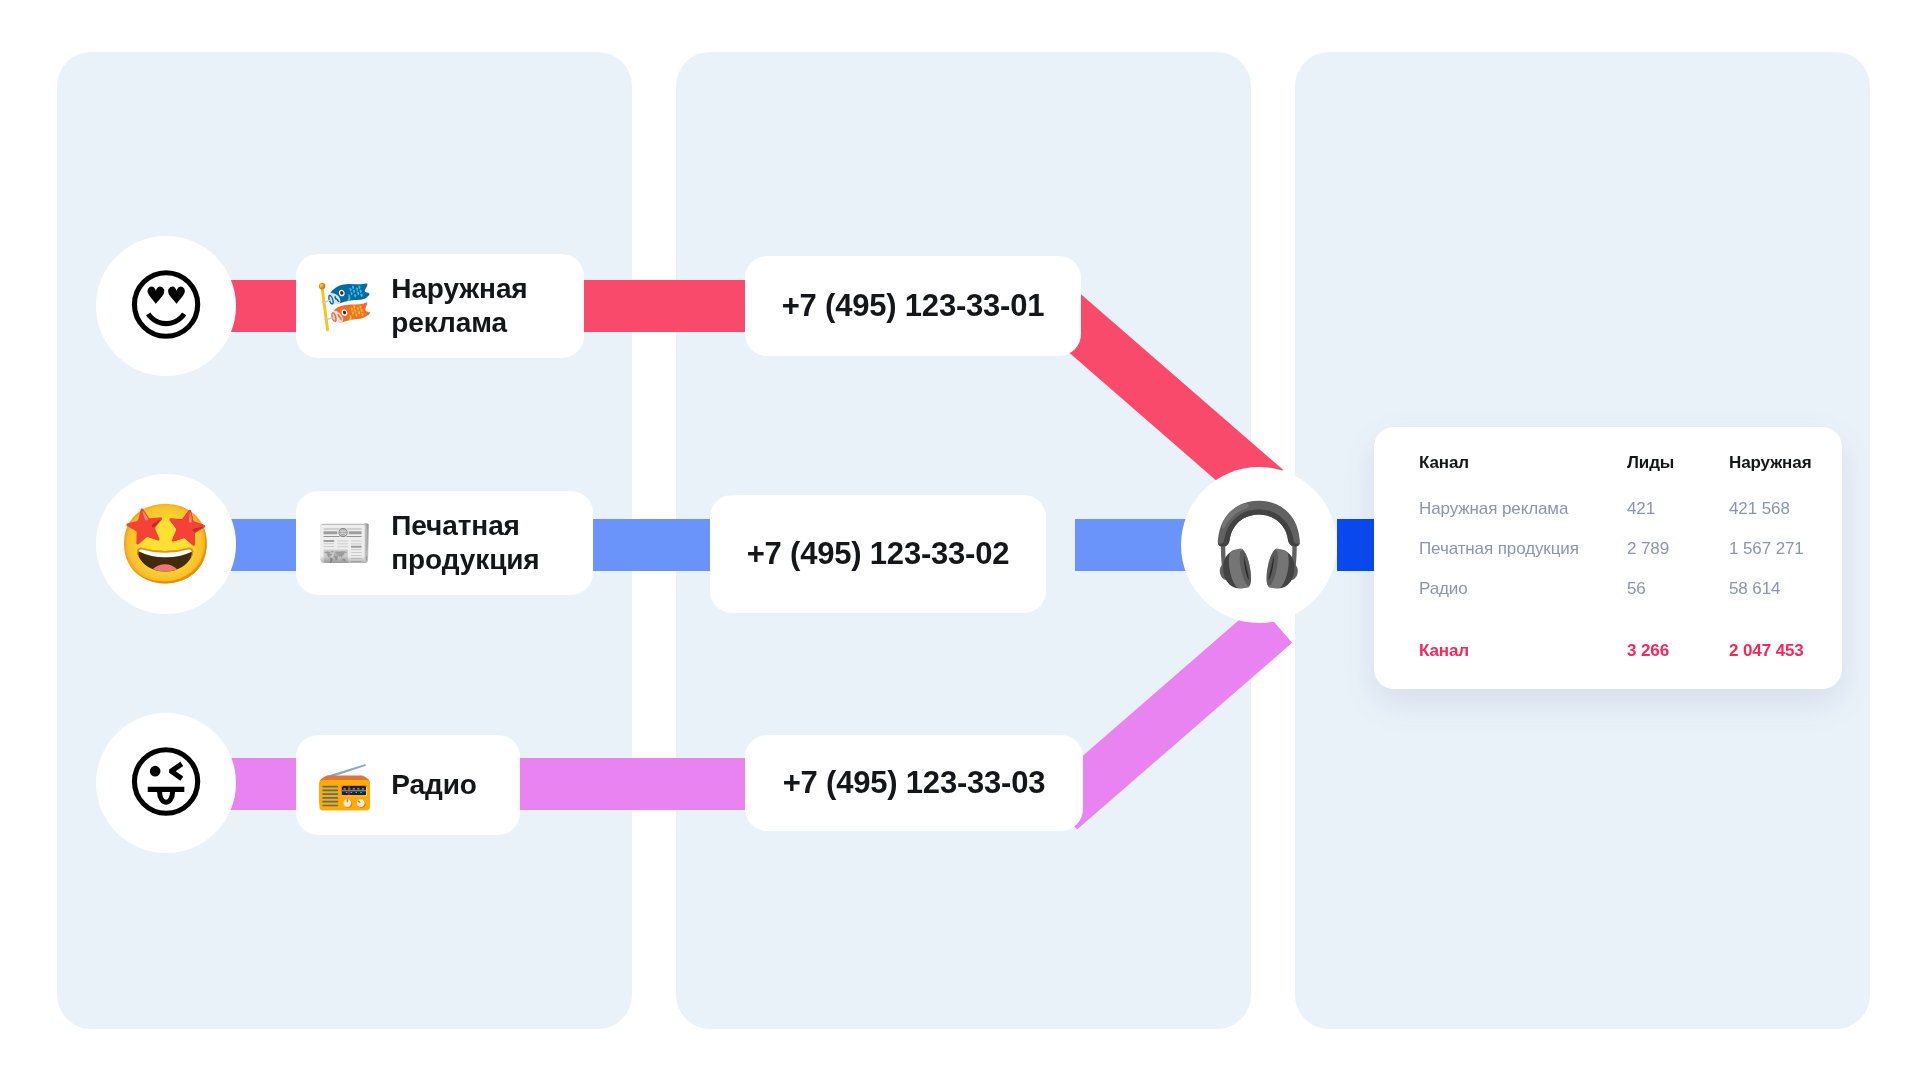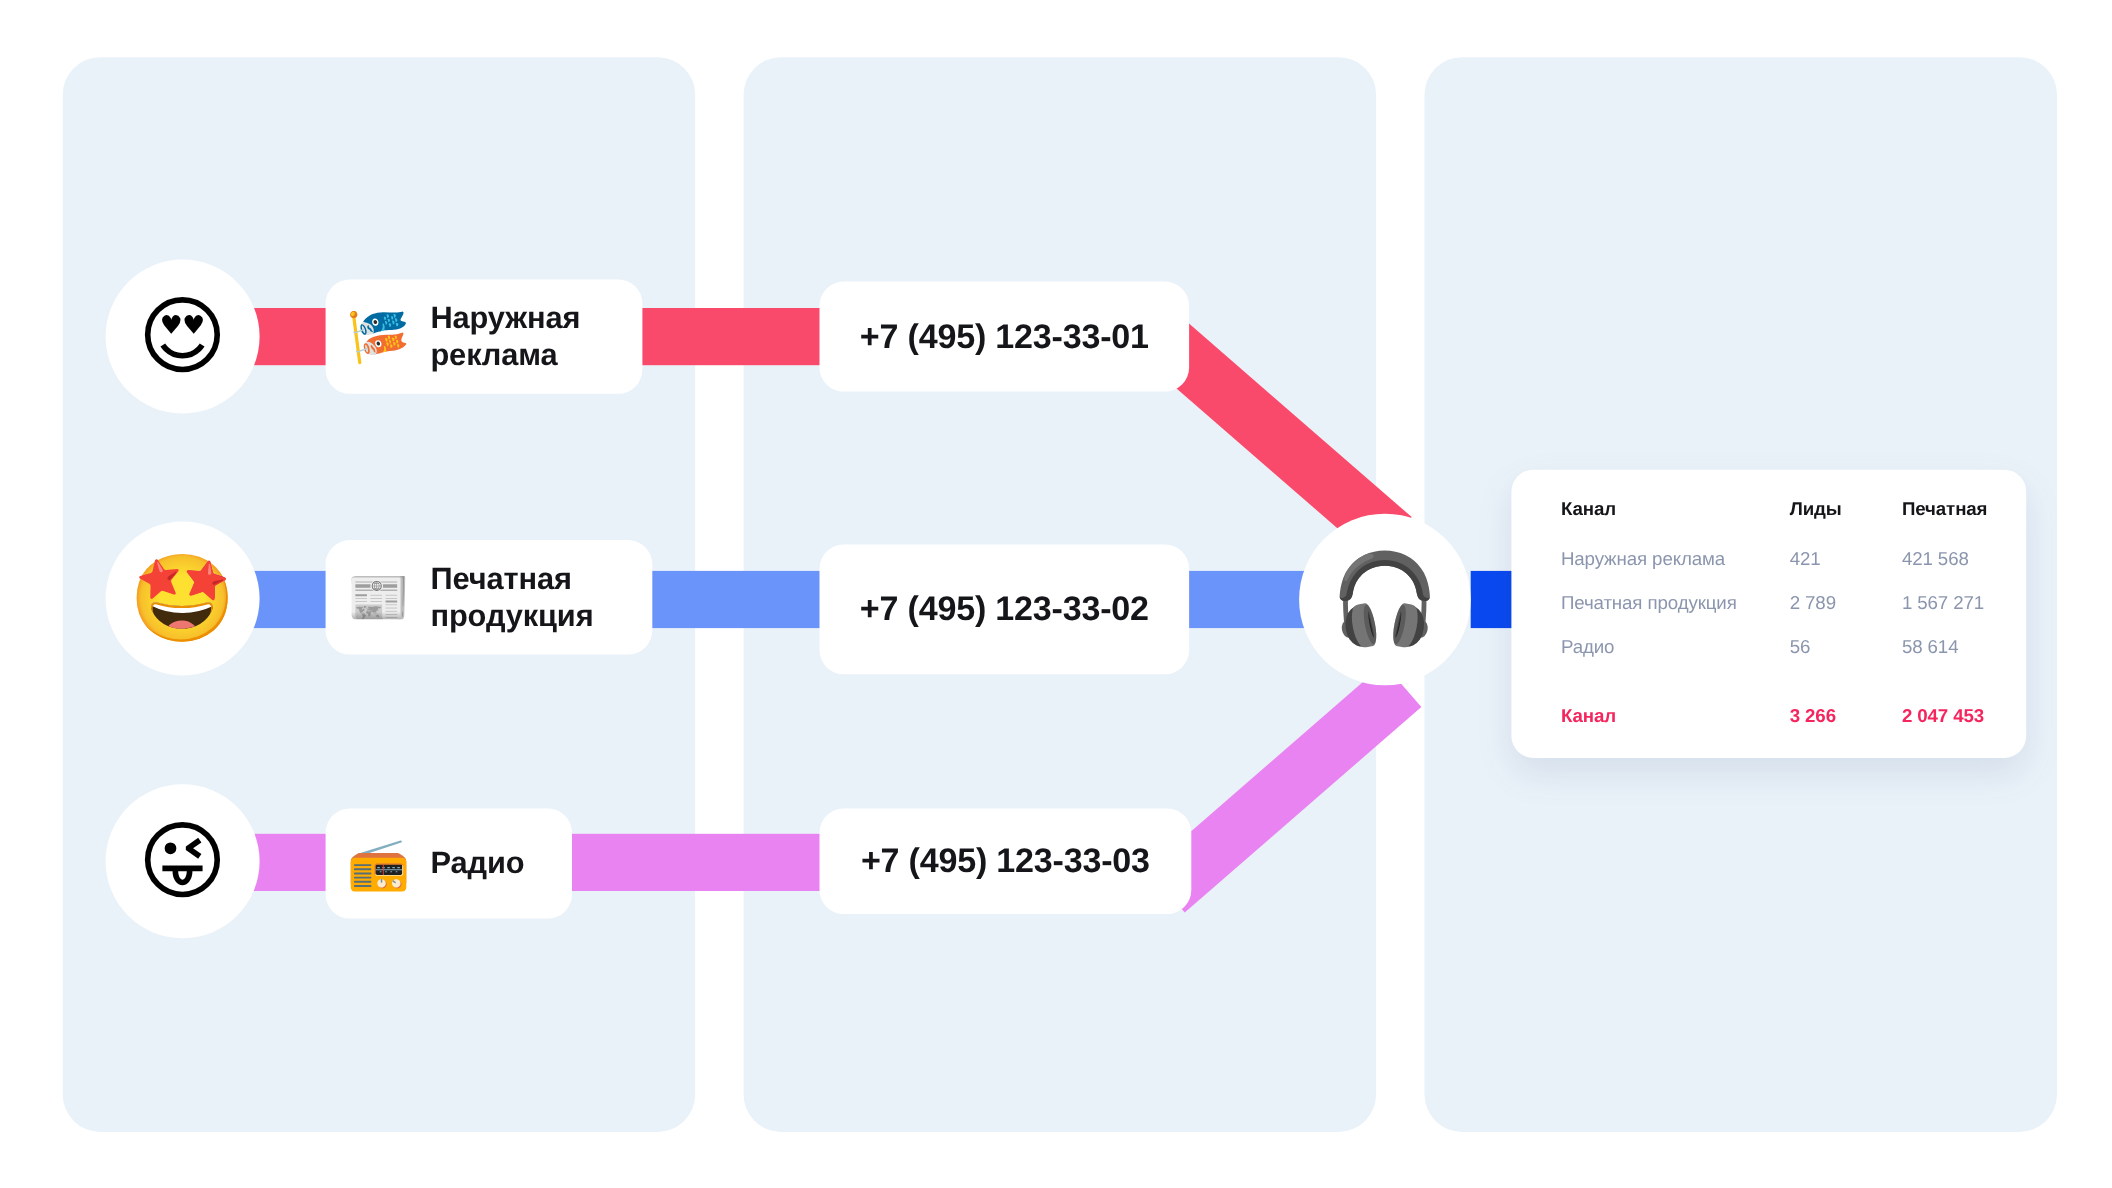--- a/index.html
+++ b/index.html
@@ -208,21 +208,21 @@
 
   <div class="avatar" style="left:96px; top:474px;">
     <span class="emoji">🤩</span>
   </div>
 
   <div class="channel-card" style="left:296px; top:491px; width:297px; height:104px;">
     <span class="ch-icon">📰</span>
     <span class="ch-label">Печатная продукция</span>
   </div>
 
-  <div class="phone-card" style="left:745px; top:495px; width:336px; height:118px;">
+  <div class="phone-card" style="left:710px; top:495px; width:336px; height:118px;">
     <span class="phone-text">+7 (495) 123-33-02</span>
   </div>
 
   <div class="bar magenta" style="left:200px; top:758px; width:128px;"></div>
   <div class="bar magenta" style="left:516px; top:758px; width:280px;"></div>
   <div class="leg magenta" style="left:1060px; top:784px; width:285px; transform: rotate(-41deg);"></div>
 
   <div class="avatar" style="left:96px; top:713px;">
     <span class="emoji">😜</span>
   </div>
@@ -239,21 +239,21 @@
   <div class="hub" style="left:1181px; top:467px;">
     <span class="hub-emoji">🎧</span>
   </div>
 
   <div class="table-card">
     <table class="tbl">
       <thead>
         <tr>
           <th class="col-ch">Канал</th>
           <th class="col-lead">Лиды</th>
-          <th class="col-rev">Печатная</th>
+          <th class="col-rev">Наружная</th>
         </tr>
       </thead>
       <tbody>
         <tr>
           <td>Наружная реклама</td>
           <td>421</td>
           <td>421 568</td>
         </tr>
         <tr>
           <td>Печатная продукция</td>

